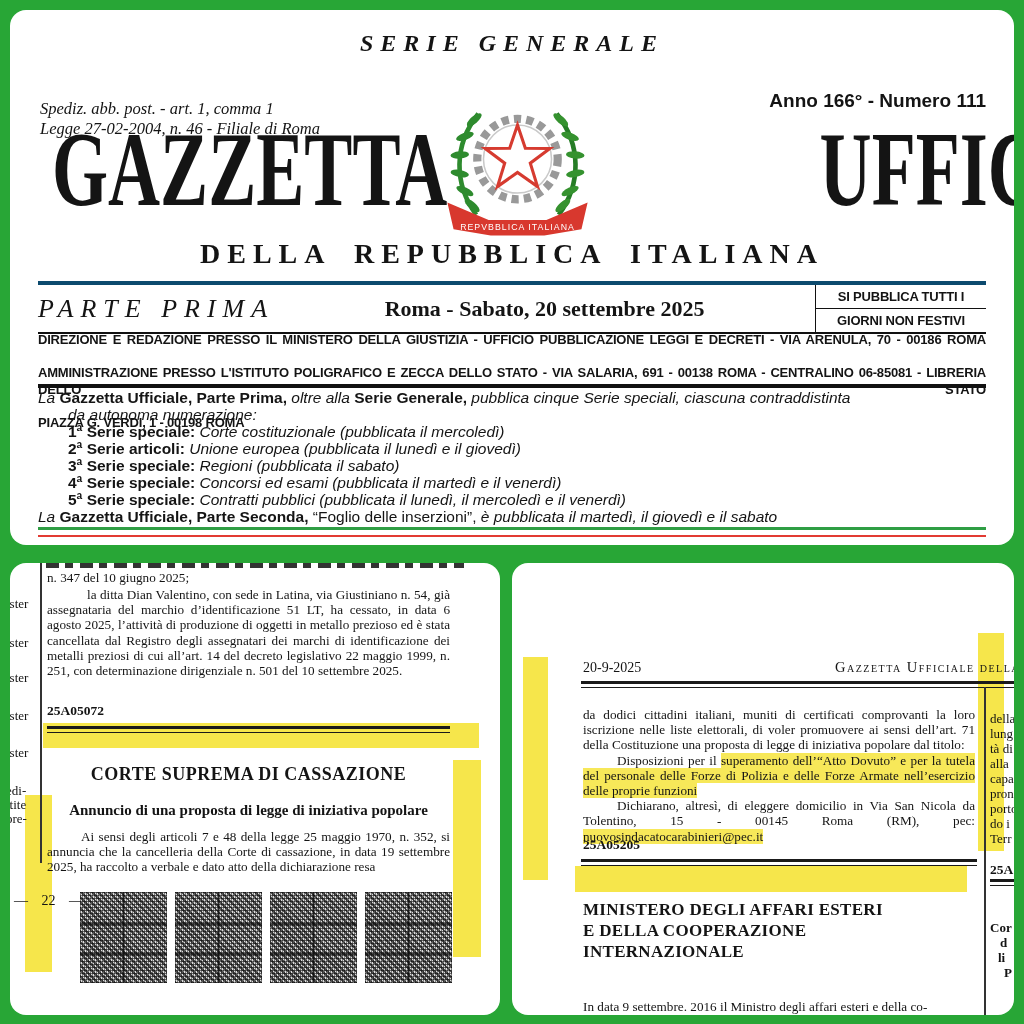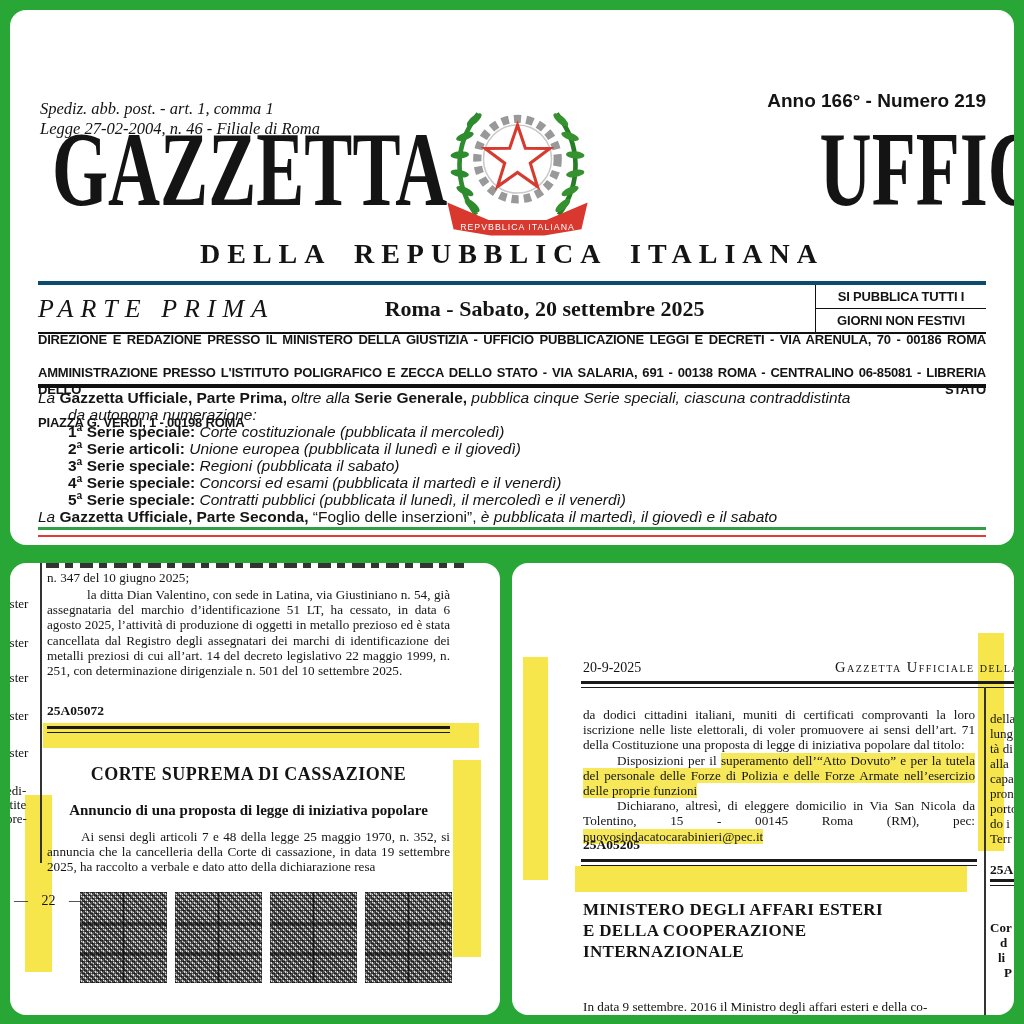--- a/index.html
+++ b/index.html
@@ -95,27 +95,28 @@
   .rbody{position:absolute;left:71px;width:392px;top:436px;}
   .sidecol{position:absolute;left:478px;top:148px;width:60px;font-size:13px;line-height:15px;}
   .sidecol .w2 div:nth-child(2){padding-left:10px}
   .sidecol .w2 div:nth-child(3){padding-left:8px}
   .sidecol .w2 div:nth-child(4){padding-left:14px}
 </style>
 </head>
 <body>
 
 <div class="panel" id="top-panel">
+  <div class="serie-banner">SERIE  GENERALE</div>
 
   <div class="shipping">
     <div>Spediz. abb. post. - art. 1, comma 1</div>
     <div>Legge 27-02-2004, n. 46 - Filiale di Roma</div>
   </div>
 
-  <div class="issue-no">Anno 166° - Numero 219</div>
+  <div class="issue-no">Anno 166° - Numero 111</div>
 
   <div class="mast-title">
     <span class="tl">GAZZETTA</span>
     <span class="tr">UFFICIALE</span>
   </div>
 
   <svg class="emblem" viewBox="0 0 160 172">
     <path d="M40,142 C18,112 18,74 42,44" stroke="#2e8b2e" stroke-width="4.5" fill="none"></path>
     <path d="M120,142 C142,112 142,74 118,44" stroke="#267d26" stroke-width="4.5" fill="none"></path>
     <g fill="#2e8b2e">

